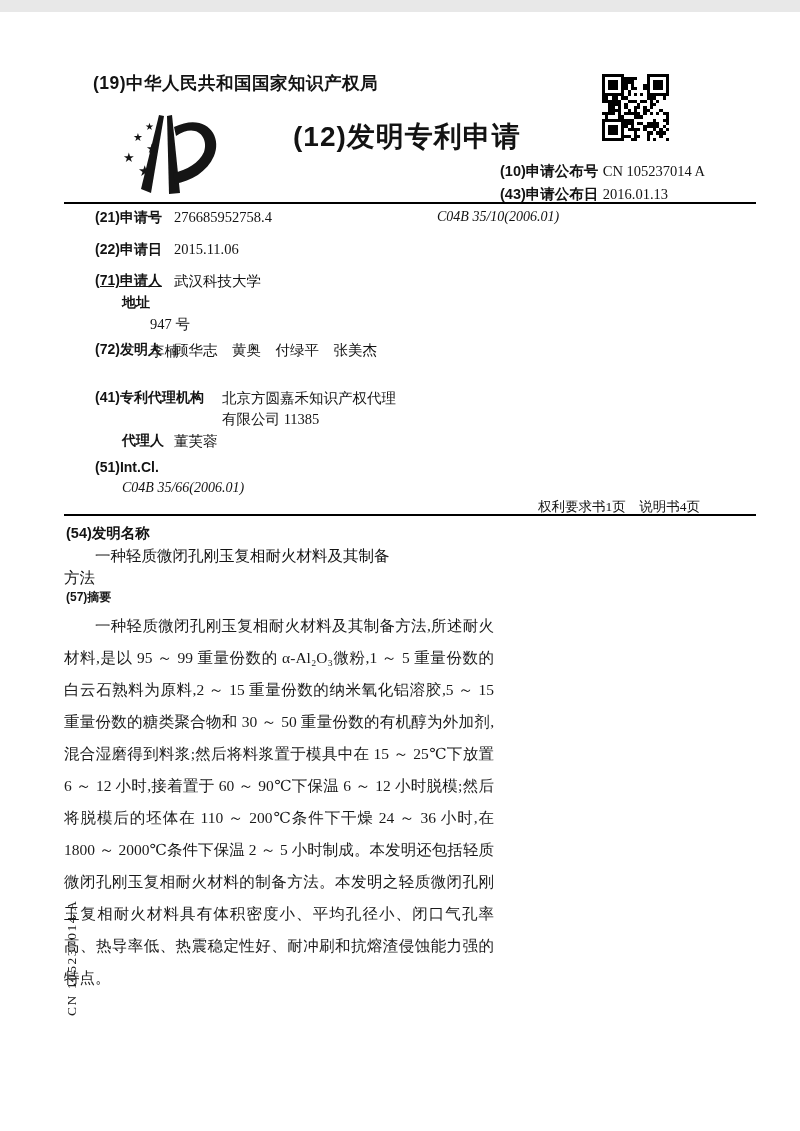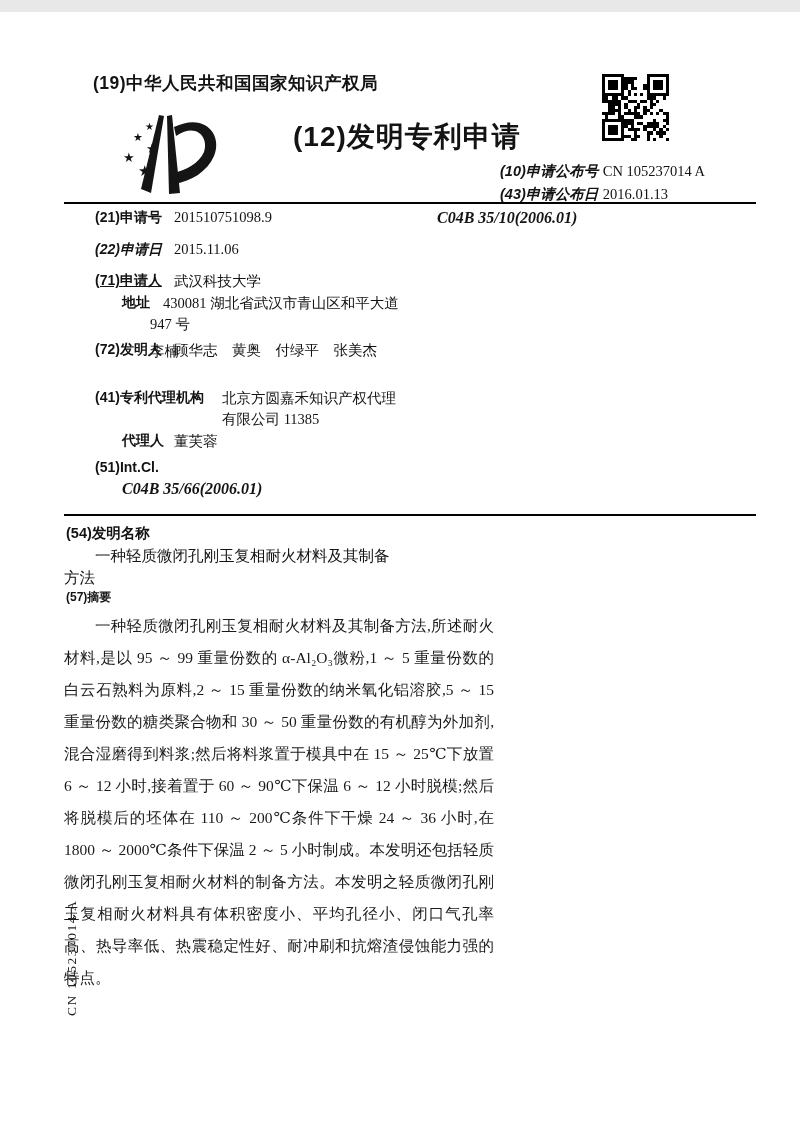--- a/index.html
+++ b/index.html
@@ -4,25 +4,25 @@
 <style>
   html,body { margin:0; padding:0; background:#e8e8e8; }
   .page {
     position:relative; width:800px; height:1131px; margin:12px auto;
     background:#ffffff; color:#131313; overflow:hidden;
     font-family:"Liberation Sans","DejaVu Sans",sans-serif;
   }
   .abs { position:absolute; white-space:nowrap; }
   .lbl { font-weight:bold; font-family:"Liberation Sans","DejaVu Sans",sans-serif; font-size:14px; }
   .val { font-family:"Liberation Serif","DejaVu Serif",serif; font-size:14.5px; }
-  .ipc { font-family:"Liberation Serif","DejaVu Serif",serif; font-weight:bold; font-style:italic; font-size:16px; }
+  .ipc { font-family:"Liberation Serif","DejaVu Serif",serif; font-weight:normal; font-style:italic; font-size:14px; }
   .rule { position:absolute; left:64px; width:692px; height:2px; background:#000; }
   .office { font-size:17.5px; font-weight:bold; letter-spacing:0.5px; }
   .doc-type { font-size:28px; font-weight:bold; letter-spacing:1px; }
-  .pub-lbl { font-size:14.5px; font-weight:bold;font-style:italic; }
+  .pub-lbl { font-size:14.5px; font-weight:bold; }
   .pub-val { font-family:"Liberation Serif","DejaVu Serif",serif; font-size:14.5px; }
   .body-serif { font-family:"Liberation Serif","DejaVu Serif",serif; font-size:15.5px; }
   .abstract {
     position:absolute; left:64px; top:598px; width:430px;
     font-family:"Liberation Serif","DejaVu Serif",serif;
     font-size:15.5px; line-height:32px; text-align:justify;
     text-indent:2em; white-space:normal; color:#1a1a1a;
   }
   .pages-note {
     position:absolute; left:400px; top:486px; width:300px;
@@ -309,47 +309,47 @@
     <span class="pub-val">CN 105237014 A</span>
   </div>
   <div class="abs" style="left:500px; top:173px;">
     <span class="pub-lbl">(43)申请公布日</span>
     <span class="pub-val">2016.01.13</span>
   </div>
 
   <div class="rule" style="top:190px;"></div>
 
   <div class="abs lbl" style="left:95px; top:197px;">(21)申请号</div>
-  <div class="abs val" style="left:174px; top:197px;">201510751098.9</div>
-
-  <div class="abs lbl" style="left:95px; top:229px;font-style:italic;">(22)申请日</div>
+  <div class="abs val" style="left:174px; top:197px;">276685952758.4</div>
+
+  <div class="abs lbl" style="left:95px; top:229px;">(22)申请日</div>
   <div class="abs val" style="left:174px; top:229px;">2015.11.06</div>
 
   <div class="abs lbl" style="left:95px; top:260px;text-decoration:underline;">(71)申请人</div>
   <div class="abs val" style="left:174px; top:260px;">武汉科技大学</div>
 
   <div class="abs lbl" style="left:122px; top:282px;">地址</div>
-  <div class="abs val" style="left:163px; top:282px;">430081 湖北省武汉市青山区和平大道</div>
   <div class="abs val" style="left:150px; top:303px;">947 号</div>
 
   <div class="abs lbl" style="left:95px; top:329px;">(72)发明人</div>
   <div class="abs val" style="left:174px; top:329px;">顾华志　黄奥　付绿平　张美杰</div>
   <div class="abs val" style="left:150px; top:330px;">李楠</div>
 
   <div class="abs lbl" style="left:95px; top:377px;">(41)专利代理机构</div>
   <div class="abs val" style="left:222px; top:377px;">北京方圆嘉禾知识产权代理</div>
   <div class="abs val" style="left:222px; top:398px;">有限公司 11385</div>
 
   <div class="abs lbl" style="left:122px; top:420px;">代理人</div>
   <div class="abs val" style="left:174px; top:420px;">董芙蓉</div>
 
   <div class="abs lbl" style="left:95px; top:447px;text-align:right;">(51)Int.Cl.</div>
   <div class="abs ipc" style="left:122px; top:468px;">C04B 35/66(2006.01)</div>
 
   <div class="abs ipc" style="left:437px; top:197px;">C04B 35/10(2006.01)</div>
+  <div class="pages-note">权利要求书1页　说明书4页</div>
 
   <div class="rule" style="top:502px;"></div>
 
   <div class="abs lbl" style="left:66px; top:512px; font-size:14.5px;text-align:center;">(54)发明名称</div>
   <div class="abs body-serif" style="left:95px; top:534px;">一种轻质微闭孔刚玉复相耐火材料及其制备</div>
   <div class="abs body-serif" style="left:64px; top:556px;">方法</div>
 
   <div class="abs lbl" style="left:66px; top:577px; font-size:12px;">(57)摘要</div>
   <div class="abstract">一种轻质微闭孔刚玉复相耐火材料及其制备方法,所述耐火材料,是以 95 ～ 99 重量份数的 α-Al₂O₃微粉,1 ～ 5 重量份数的白云石熟料为原料,2 ～ 15 重量份数的纳米氧化铝溶胶,5 ～ 15 重量份数的糖类聚合物和 30 ～ 50 重量份数的有机醇为外加剂,混合湿磨得到料浆;然后将料浆置于模具中在 15 ～ 25℃下放置 6 ～ 12 小时,接着置于 60 ～ 90℃下保温 6 ～ 12 小时脱模;然后将脱模后的坯体在 110 ～ 200℃条件下干燥 24 ～ 36 小时,在 1800 ～ 2000℃条件下保温 2 ～ 5 小时制成。本发明还包括轻质微闭孔刚玉复相耐火材料的制备方法。本发明之轻质微闭孔刚玉复相耐火材料具有体积密度小、平均孔径小、闭口气孔率高、热导率低、热震稳定性好、耐冲刷和抗熔渣侵蚀能力强的特点。</div>
 

